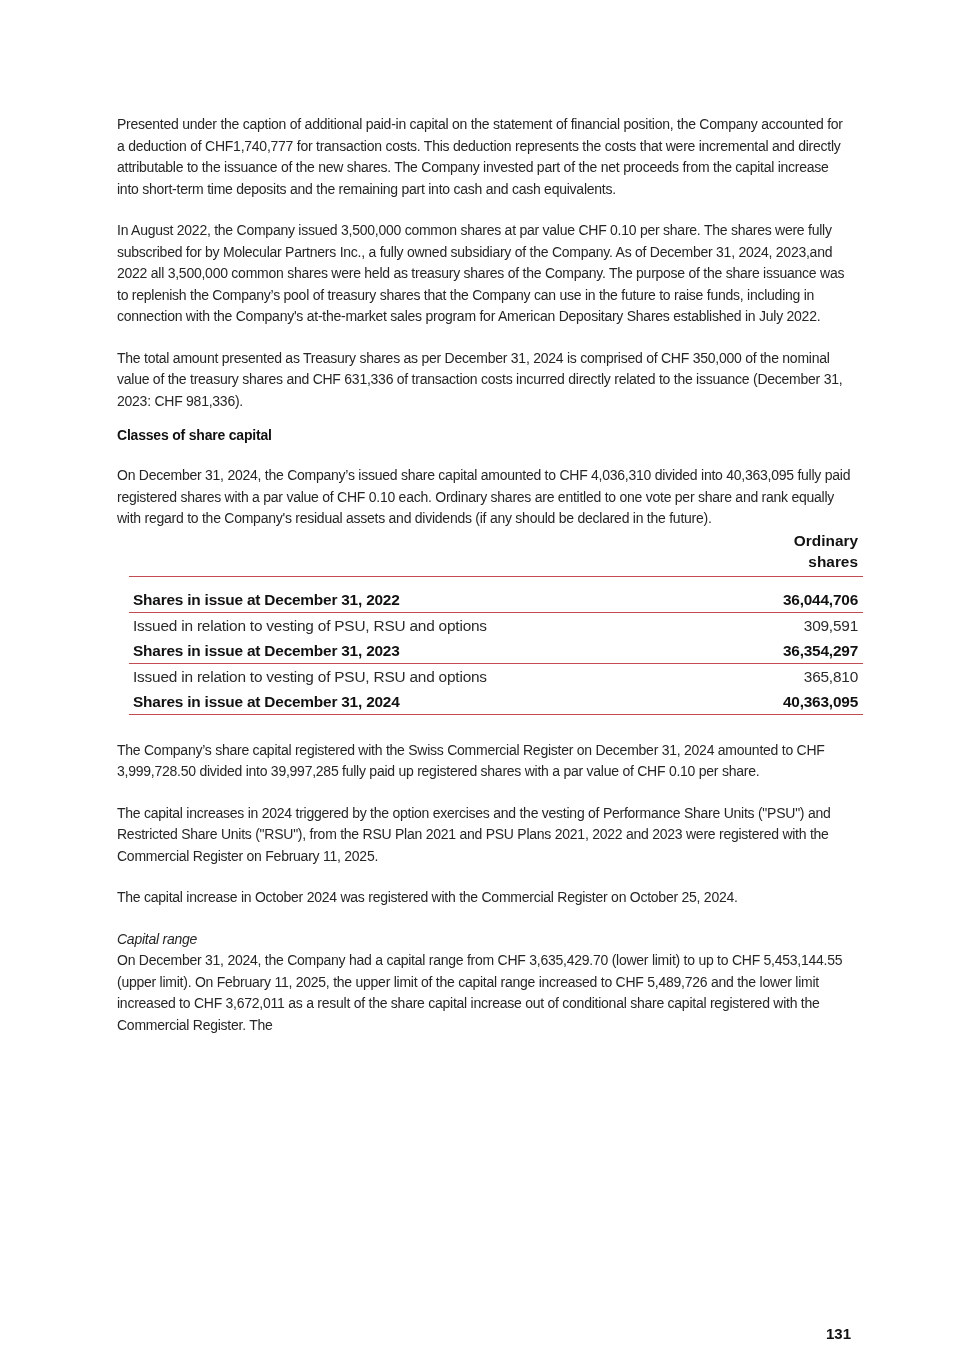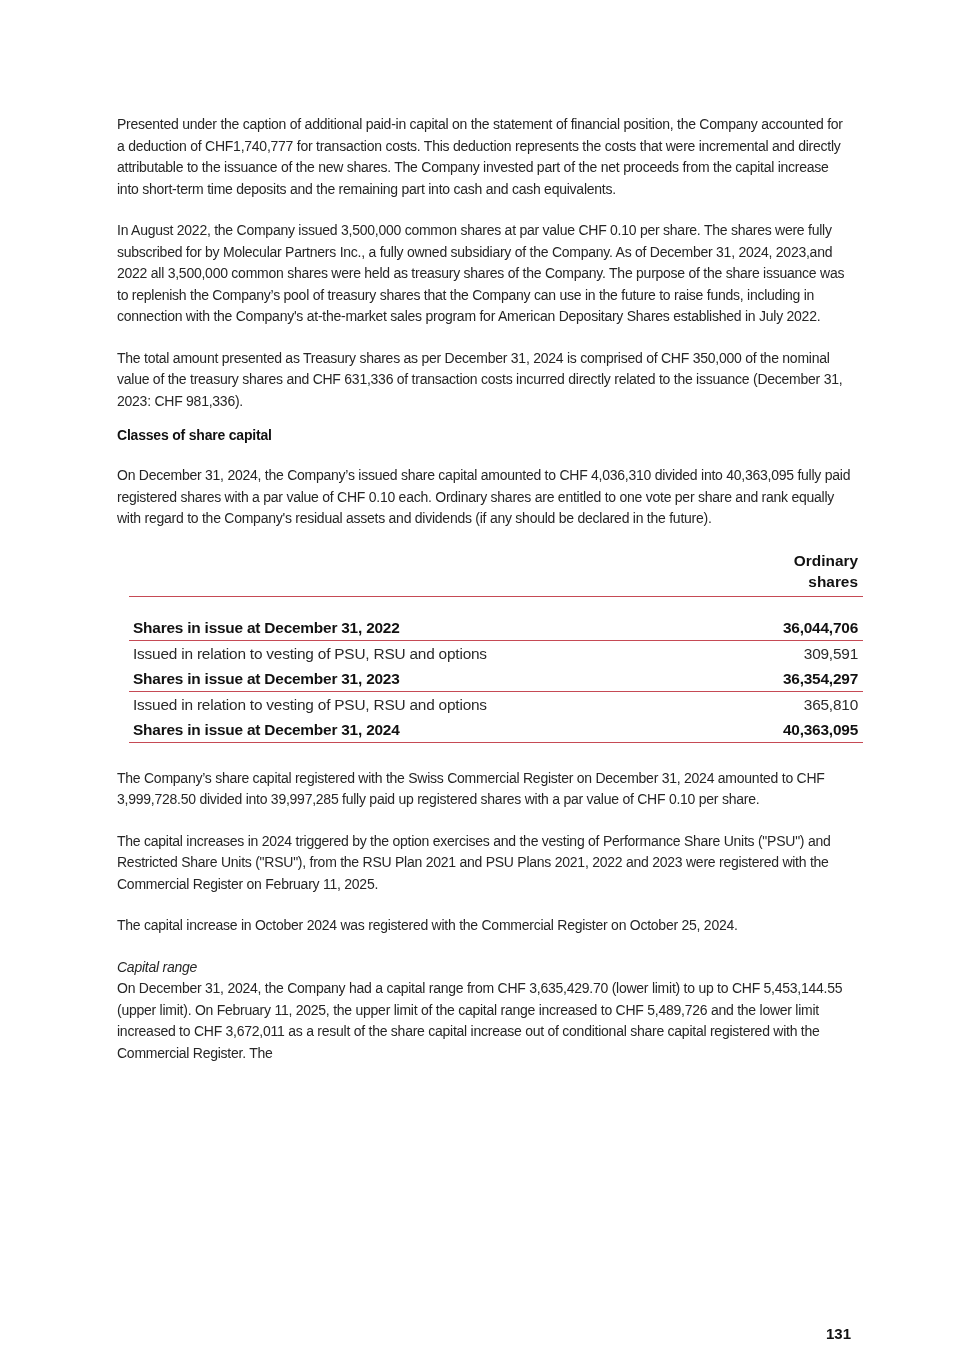--- a/index.html
+++ b/index.html
@@ -11,28 +11,28 @@
     .page { position: absolute; left: 117px; top: 114px; width: 734px; }
     p {
       margin: 0; font-size: 14px; line-height: 21.5px; letter-spacing: -0.25px;
       color: #262626; font-weight: 300;
     }
     .p1 { margin-bottom: 20px; }
     .p2 { margin-bottom: 20px; }
     .p3 { margin-bottom: 13px; }
     .heading { font-weight: 700; font-size: 14px; line-height: 21px; margin-bottom: 19px; color: #111; letter-spacing: -0.2px; }
     .subhead { font-style: italic; }
-    .p4 { margin-bottom: 20px; }
+    .p4 { }
     table { width: 734px; border-collapse: collapse; margin-bottom: 25px; margin-left: 12px; }
     th { text-align: right; font-weight: 700; font-size: 15.4px; line-height: 21.5px; padding: 0 5px 3px 0; color: #111; border-bottom: 1px solid #c64a55; }
     th.empty { border-bottom: 1px solid #c64a55; }
     td { font-size: 15.4px; line-height: 21px; padding: 2px 5px 2px 4px; color: #2a2a2a; letter-spacing: -0.2px; }
     td.num { text-align: right; }
     tr.bold td { font-weight: 700; color: #111; border-bottom: 1px solid #c64a55; }
-    tr.first td { padding-top: 20px; }
+    tr.first td { padding-top: 12px; }
     .p5 { margin-bottom: 20px; }
     .p6 { margin-bottom: 20px; }
     .p7 { margin-bottom: 20px; }
     .pagenum { position: absolute; right: 117px; top: 1325px; font-weight: 700; font-size: 15px; color: #111; }
   </style>
 </head>
 <body>
 
 <div class="page">
   <p class="p1">Presented under the caption of additional paid-in capital on the statement of financial position, the Company accounted for a deduction of CHF1,740,777 for transaction costs. This deduction represents the costs that were incremental and directly attributable to the issuance of the new shares. The Company invested part of the net proceeds from the capital increase into short-term time deposits and the remaining part into cash and cash equivalents.</p>

